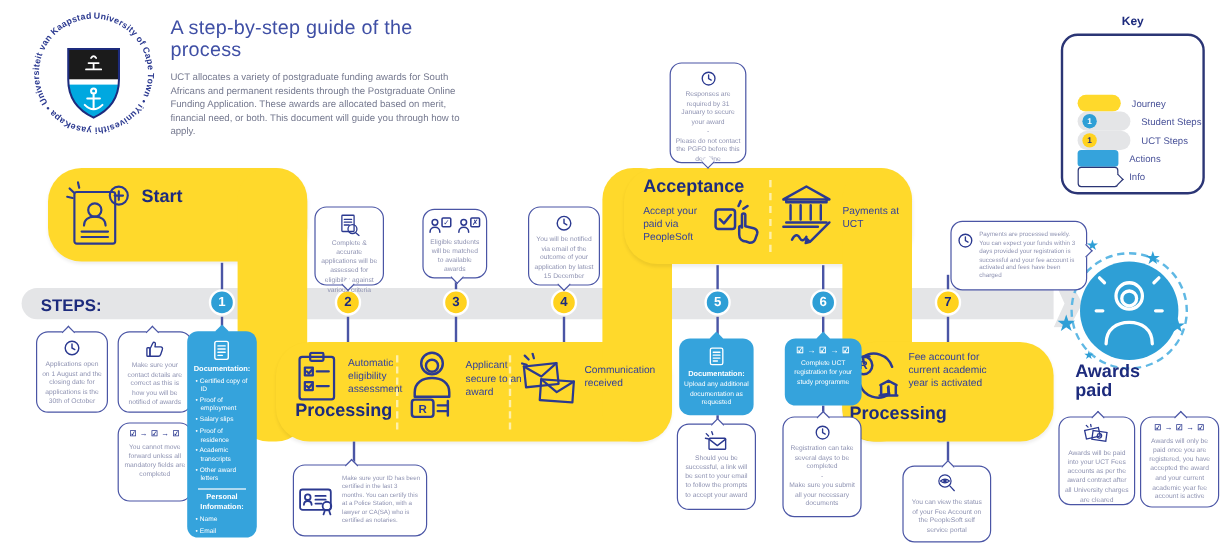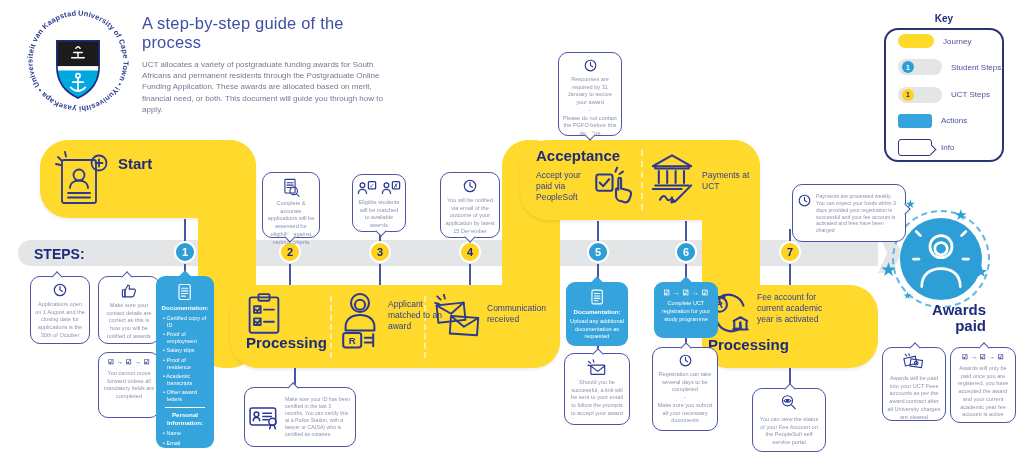--- a/index.html
+++ b/index.html
@@ -8,21 +8,21 @@
   
   .title-block{position:absolute;left:142px;top:12px;width:250px;}
   .t-main{font-size:15px;font-weight:bold;color:#1D2B7D;}
   .t-sub{font-size:16.5px;color:#3F4FA5;margin-top:2px;letter-spacing:.2px;}
   .t-intro{font-size:8px;color:#75798F;margin-top:7px;line-height:1.4;width:242px;}
   
   .key-title{position:absolute;left:884px;top:13px;width:120px;text-align:center;
              font-size:10px;font-weight:bold;color:#1D2B7D;}
   .key-box{position:absolute;left:884px;top:28px;width:120px;height:134px;background:#fff;
            border:2px solid #2B3575;border-radius:14px;box-sizing:border-box;
-           display:flex;flex-direction:column;justify-content:space-between;padding:4px 0 4px 12px;}
+           display:flex;flex-direction:column;justify-content:flex-end;padding:4px 0 4px 12px;}
   .key-row{display:flex;align-items:center;gap:9px;}
   .key-label{font-size:8px;color:#4A5399;}
   .sw-journey{width:36px;height:14px;background:#FFD92B;border-radius:7px;}
   .sw-pill{width:44px;height:16px;background:#E4E5E7;border-radius:8px;display:flex;align-items:center;}
   .sw-circ{width:12px;height:12px;border-radius:50%;margin-left:4px;font-size:7px;font-weight:bold;
            display:flex;align-items:center;justify-content:center;}
   .sw-actions{width:34px;height:14px;background:#35A3DC;border-radius:3px;}
   .sw-info{position:relative;width:32px;height:15px;background:#fff;border:1.5px solid #2B3575;border-radius:3px;}
   .sw-info i{position:absolute;right:-4px;bottom:2px;width:6px;height:6px;background:#fff;
              border-top:1.5px solid #2B3575;border-right:1.5px solid #2B3575;transform:rotate(45deg);}
@@ -66,21 +66,21 @@
   .doc-li{font-size:5.5px;text-align:left;padding-left:7px;text-indent:-4px;line-height:1.25;margin-top:2.5px;}
   .doc-li::before{content:"• ";}
   .doc-div{border-top:1px solid #fff;width:80%;margin:4px auto 3px;}
   
   .vline{position:absolute;width:1.5px;background:#4A55A5;z-index:4;}
   .flow{font-weight:bold;letter-spacing:.5px;}
   .awards-ring{position:absolute;left:892px;top:210px;width:98px;height:98px;border-radius:50%;
                border:2px dashed #5FB8E4;z-index:2;box-sizing:border-box;}
   .awards-circle{position:absolute;left:900px;top:218px;width:82px;height:82px;border-radius:50%;
                  background:#2E9FD6;z-index:3;display:flex;align-items:center;justify-content:center;}
-  .awards-title{position:absolute;left:896px;top:302px;width:90px;text-align:right;
+  .awards-title{position:absolute;left:896px;top:302px;width:90px;text-align:left;
                 font-size:15px;font-weight:bold;color:#1D2B7D;line-height:1.05;z-index:3;}
   .star{position:absolute;color:#2E9FD6;z-index:4;}
 </style>
 </head>
 <body>
 
 <div class="canvas">
 
   <svg style="position:absolute;left:22px;top:5px;" width="112" height="112" viewBox="0 0 106 106">
     <defs>
@@ -205,33 +205,34 @@
       <rect x="3" y="4" width="26" height="32" rx="2"></rect>
       <rect x="11" y="1" width="10" height="6" rx="1"></rect>
       <rect x="7" y="12" width="6" height="6"></rect>
         <path d="M8.5 15 l1.5 1.5 2.5-3"></path>
         <path d="M16 15 h9"></path>
       <rect x="7" y="23" width="6" height="6"></rect>
         <path d="M8.5 26 l1.5 1.5 2.5-3"></path>
         <path d="M16 26 h9"></path>
     </g>
   </svg>
+  <div class="band-desc" style="left:290px;top:297px;width:72px;">Automatic eligibility assessment</div>
   <div class="band-title" style="left:246px;top:334px;">Processing</div>
 
   <svg class="bicon" style="left:338px;top:291px;" width="44" height="60" viewBox="0 0 36 50">
     <g stroke="#2B3990" stroke-width="1.7" fill="none" stroke-linecap="round" stroke-linejoin="round">
       <circle cx="18" cy="10" r="7.5"></circle>
       <circle cx="18" cy="11.5" r="4.2"></circle>
       <path d="M6 30 c0-7 5.5-10 12-10 s12 3 12 10 v3 h-24 z"></path>
       <rect x="4" y="35" width="15" height="12" rx="2"></rect>
       <path d="M22 39 h7 M22 43 h6 M29 36 v10"></path>
     </g>
     <text x="11.5" y="44.5" font-size="8" font-weight="bold" fill="#2B3990" text-anchor="middle">R</text>
   </svg>
-  <div class="band-desc" style="left:388px;top:299px;width:62px;">Applicant matched to an award</div>
+  <div class="band-desc" style="left:388px;top:299px;width:62px;">Applicant secure to an award</div>
 
   <svg class="bicon" style="left:434px;top:294px;" width="48" height="44" viewBox="0 0 44 40">
     <g stroke="#2B3990" stroke-width="1.7" fill="none" stroke-linecap="round" stroke-linejoin="round">
       <path d="M3 2 l3 3 M9 0.5 l1 3.5 M1 8 l3.5 1"></path>
       <g transform="rotate(-6 15 16)">
           <rect x="3" y="9" width="25" height="16"></rect>
           <path d="M3 9 l12.5 9 12.5-9"></path>
         </g>
       <g transform="rotate(4 29 29)">
           <rect x="15" y="21" width="25" height="16"></rect>

